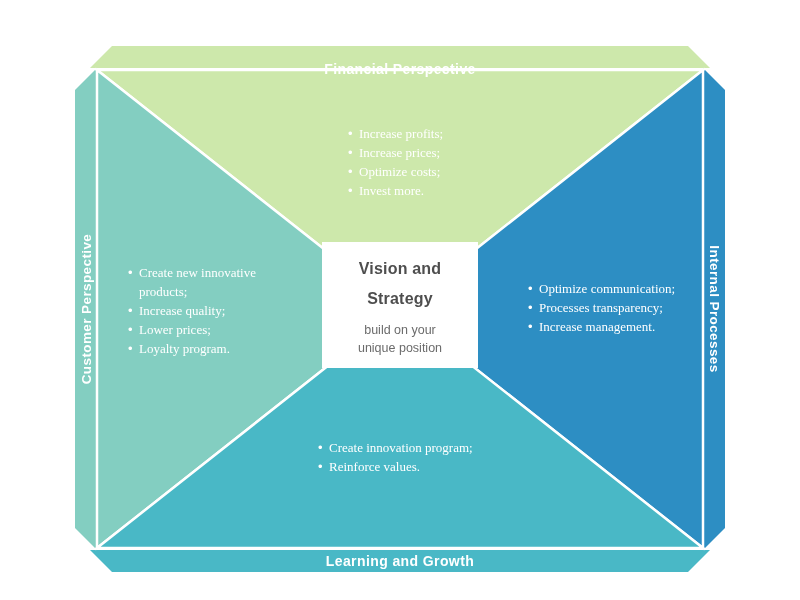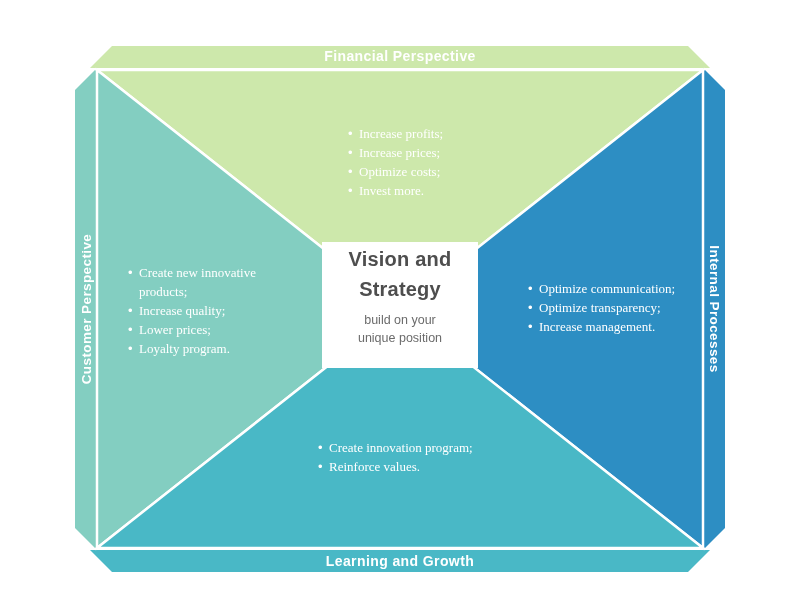--- a/index.html
+++ b/index.html
@@ -17,21 +17,21 @@
     position: absolute;
     color: #ffffff;
     font-weight: bold;
     font-size: 14px;
     letter-spacing: 0.4px;
     white-space: nowrap;
   }
   .banner-label.horizontal {
     left: 0; width: 800px; text-align: center; height: 22px; line-height: 22px;
   }
-  .banner-label.top-pos { top: 45px; }
+  .banner-label.top-pos { top: 58px; }
   .banner-label.bottom-pos { top: 550px; }
   .banner-label.left-pos {
     left: 86px; top: 309px;
     transform: translate(-50%, -50%) rotate(-90deg);
     font-size: 13.5px;
   }
   .banner-label.right-pos {
     left: 714px; top: 309px;
     transform: translate(-50%, -50%) rotate(90deg);
     font-size: 13.5px;
@@ -55,23 +55,23 @@
   .bullets-learning  { left: 318px; top: 438px; width: 200px; }
 
   .center-box {
     position: absolute;
     left: 322px; top: 242px;
     width: 156px; height: 126px;
     background: #ffffff;
     text-align: center;
   }
   .center-title {
-    margin: 2px auto 0;
+    margin: 12px auto 0;
     width: 130px;
-    font-size: 20px;
+    font-size: 16px;
     font-weight: bold;
     color: #4e4e4e;
     line-height: 30px;
     letter-spacing: 0.2px;
   }
   .center-subtitle {
     margin: 7px auto 17px;
     width: 112px;
     font-size: 12.5px;
     color: #6b6b6b;
@@ -139,21 +139,21 @@
     </li>
   </ul>
 
   <ul class="bullets bullets-internal">
     <li>
       <span class="dot">•</span>
       <span class="txt">Optimize communication;</span>
     </li>
     <li>
       <span class="dot">•</span>
-      <span class="txt">Optimize transparency;</span>
+      <span class="txt">Processes transparency;</span>
     </li>
     <li>
       <span class="dot">•</span>
       <span class="txt">Increase management.</span>
     </li>
   </ul>
 
   <ul class="bullets bullets-learning">
     <li>
       <span class="dot">•</span>

